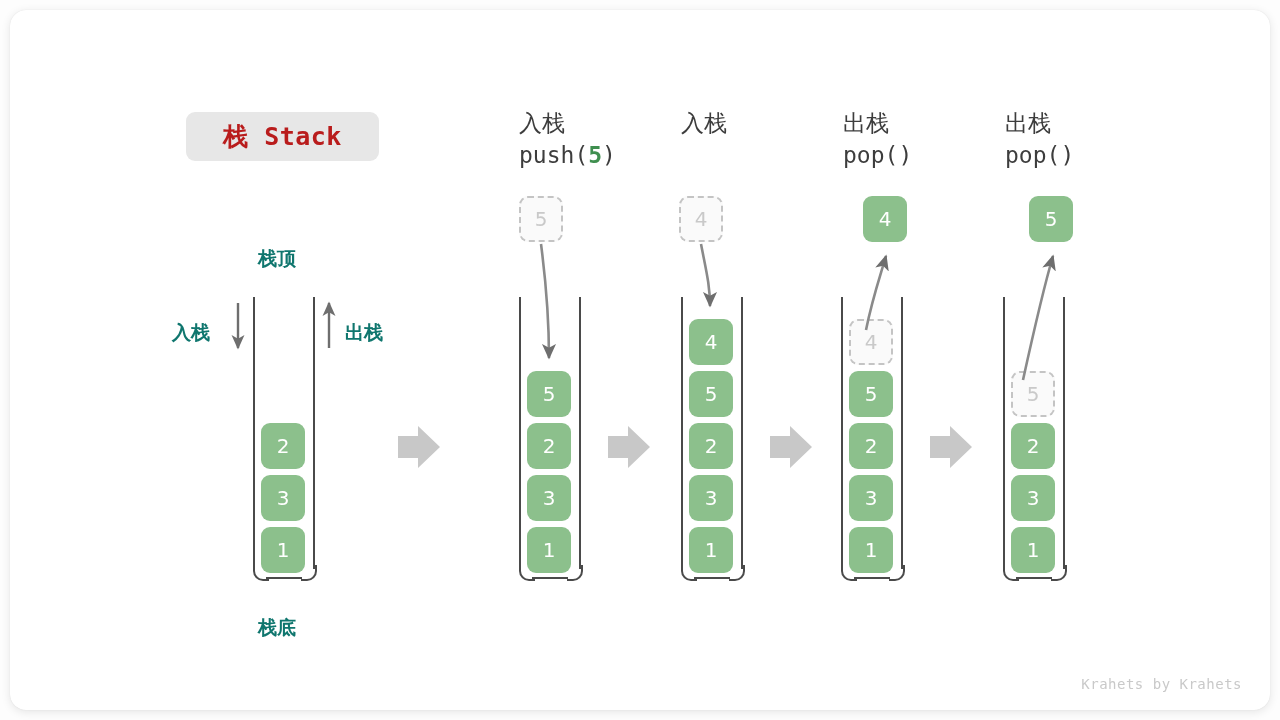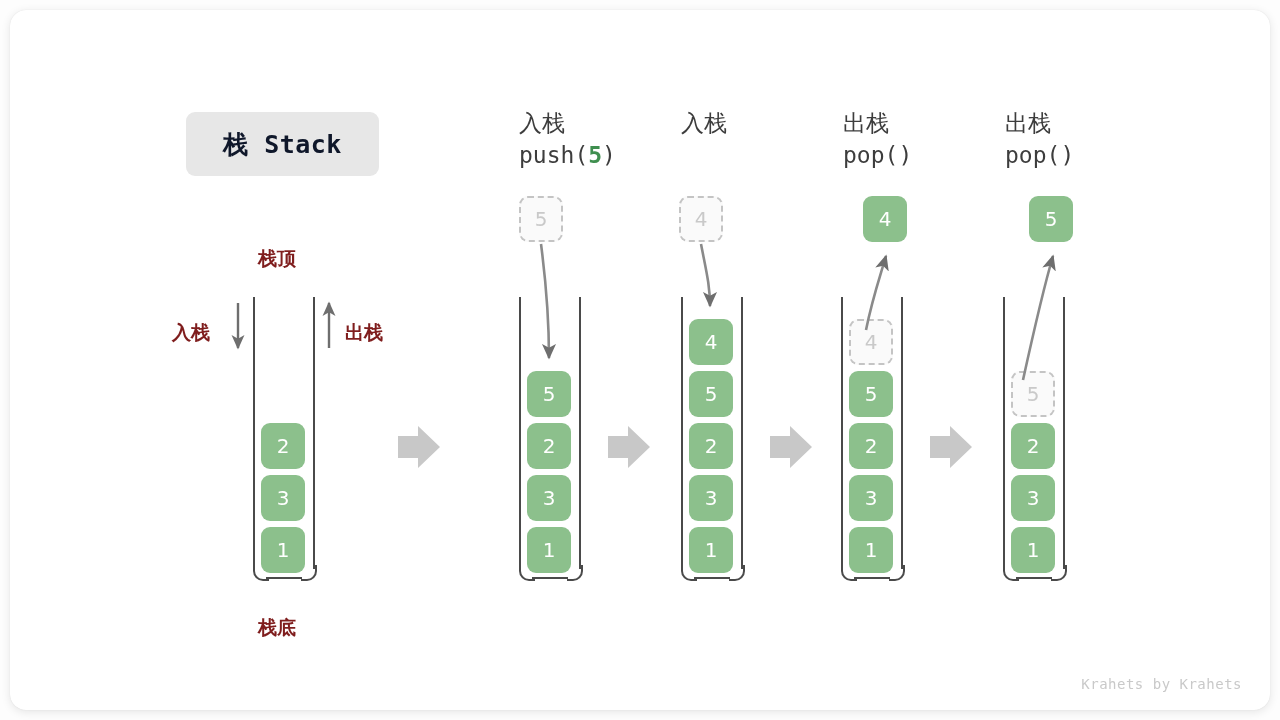--- a/index.html
+++ b/index.html
@@ -30,30 +30,30 @@
     border-radius: 16px;
     box-shadow: 0 2px 10px rgba(0,0,0,0.10), 0 0 1px rgba(0,0,0,0.12);
   }
 
   
   .title-badge {
     position: absolute;
     left: 186px;
     top: 112px;
     width: 193px;
-    height: 64px;
+    height: 49px;
     background: #e7e7e7;
     border-radius: 9px;
     display: flex;
     align-items: center;
     justify-content: center;
     font-family: "DejaVu Sans Mono", monospace;
     font-size: 25px;
     font-weight: bold;
-    color: #0f172a;
+    color: #b91c1c;
     letter-spacing: 0.5px;
   }
 
   
   .col-head {
     position: absolute;
     width: 190px;
     text-align: left;
     color: #3d3d3d;
   }
@@ -125,21 +125,21 @@
     color: #c9c9c9;
     border: 2px dashed #c4c4c4;
   }
 
   
   .lbl {
     position: absolute;
     font-family: "DejaVu Sans", sans-serif;
     font-size: 19px;
     font-weight: bold;
-    color: #7f1d1d;
+    color: #0f766e;
     white-space: nowrap;
   }
 
   
   #overlay {
     position: absolute;
     left: 0;
     top: 0;
     width: 1280px;
     height: 720px;

